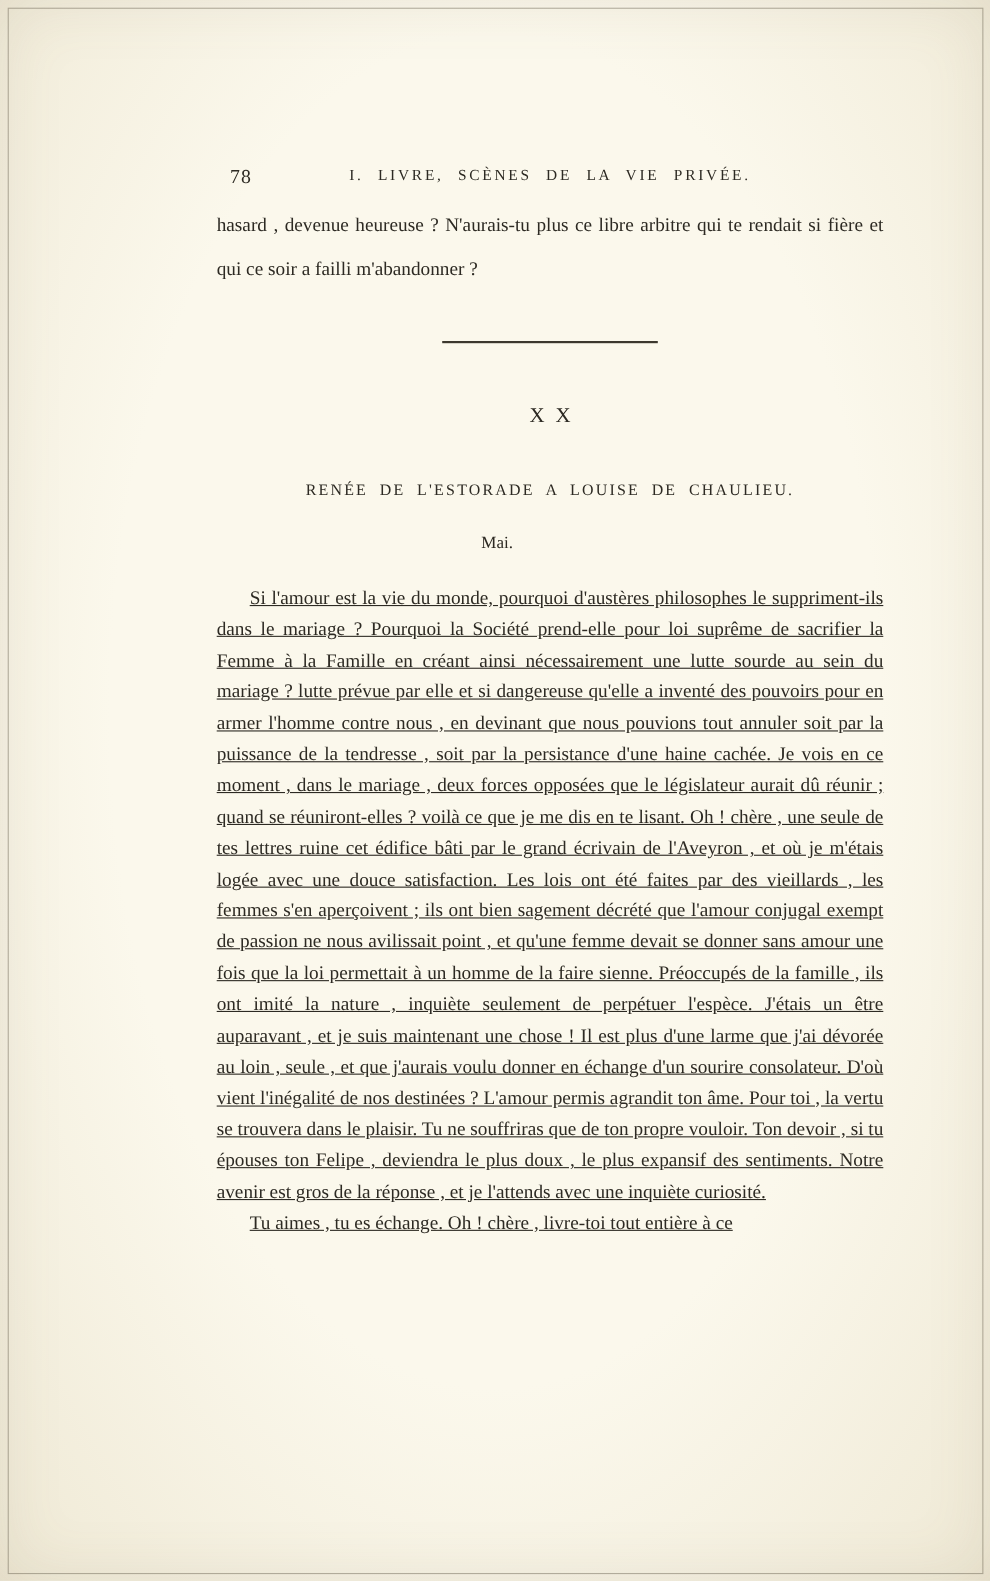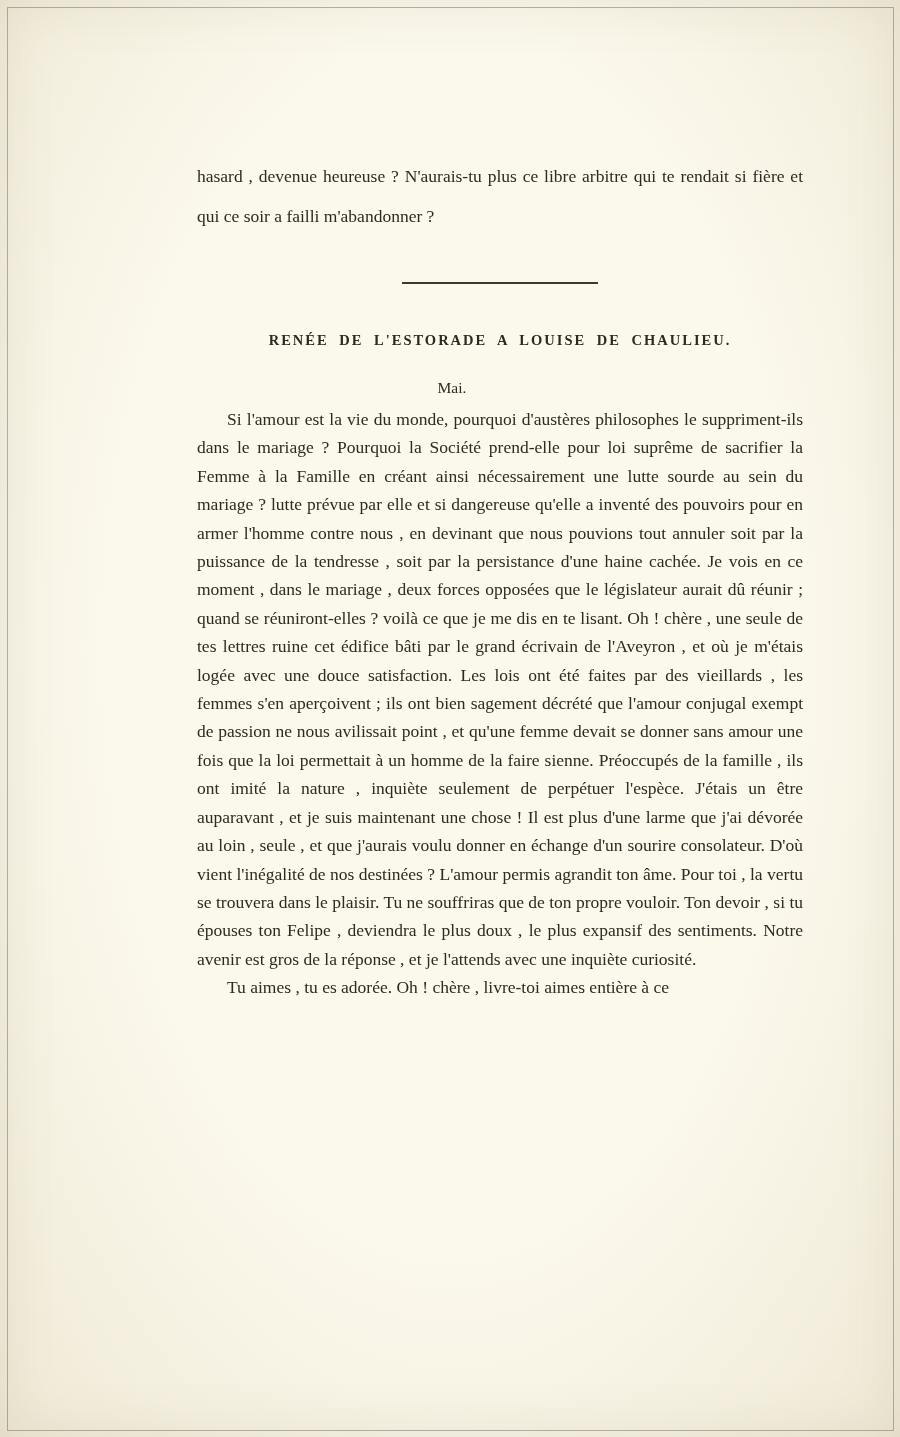--- a/index.html
+++ b/index.html
@@ -70,58 +70,64 @@
     text-align: center;
     font-size: 19px;
     font-weight: 400;
     letter-spacing: 10px;
     text-indent: 10px;
   }
   .chapter-heading {
     margin: 48px 0 16px 0;
     text-align: center;
     font-size: 14.5px;
-    font-weight: 700;
+    font-weight: 400;
     letter-spacing: 2px;
     word-spacing: 5px;
     white-space: nowrap;
   }
   .dateline {
     margin: 30px 96px 0 0;
     text-align: center;
     font-size: 15.5px;
   }
   .letter-body {
-    margin-top: 8px;
+    margin-top: 26px;
     font-size: 17.5px;
     line-height: 28.4px;
     text-align: justify;
+    text-decoration: underline;
   }
   .letter-body p {
     margin: 0;
     text-indent: 30px;
   }
 </style>
 </head>
 <body>
 
 <div class="page">
   <div class="scan-border"></div>
 
   <div class="text-block">
 
+    <div class="page-header">
+      <span class="page-number">78</span>
+      <span class="running-title">I. LIVRE, SCÈNES DE LA VIE PRIVÉE.</span>
+    </div>
 
     <p class="continuation">hasard , devenue heureuse ? N'aurais-tu plus ce libre arbitre qui te rendait si fière et qui ce soir a failli m'abandonner ?</p>
 
     <hr class="divider">
 
+    <div class="chapter-number">XX</div>
 
     <div class="chapter-heading">RENÉE DE L'ESTORADE A LOUISE DE CHAULIEU.</div>
 
     <p class="dateline">Mai.</p>
 
     <div class="letter-body">
       <p>Si l'amour est la vie du monde, pourquoi d'austères philosophes le suppriment-ils dans le mariage ? Pourquoi la Société prend-elle pour loi suprême de sacrifier la Femme à la Famille en créant ainsi nécessairement une lutte sourde au sein du mariage ? lutte prévue par elle et si dangereuse qu'elle a inventé des pouvoirs pour en armer l'homme contre nous , en devinant que nous pouvions tout annuler soit par la puissance de la tendresse , soit par la persistance d'une haine cachée. Je vois en ce moment , dans le mariage , deux forces opposées que le législateur aurait dû réunir ; quand se réuniront-elles ? voilà ce que je me dis en te lisant. Oh ! chère , une seule de tes lettres ruine cet édifice bâti par le grand écrivain de l'Aveyron , et où je m'étais logée avec une douce satisfaction. Les lois ont été faites par des vieillards , les femmes s'en aperçoivent ; ils ont bien sagement décrété que l'amour conjugal exempt de passion ne nous avilissait point , et qu'une femme devait se donner sans amour une fois que la loi permettait à un homme de la faire sienne. Préoccupés de la famille , ils ont imité la nature , inquiète seulement de perpétuer l'espèce. J'étais un être auparavant , et je suis maintenant une chose ! Il est plus d'une larme que j'ai dévorée au loin , seule , et que j'aurais voulu donner en échange d'un sourire consolateur. D'où vient l'inégalité de nos destinées ? L'amour permis agrandit ton âme. Pour toi , la vertu se trouvera dans le plaisir. Tu ne souffriras que de ton propre vouloir. Ton devoir , si tu épouses ton Felipe , deviendra le plus doux , le plus expansif des sentiments. Notre avenir est gros de la réponse , et je l'attends avec une inquiète curiosité.</p>
-      <p>Tu aimes , tu es adorée. Oh ! chère , livre-toi aimes entière à ce</p>
+      <p>Tu aimes , tu es échange. Oh ! chère , livre-toi tout entière à ce</p>
     </div>
 
   </div>
 </div>
 
 </body></html>

